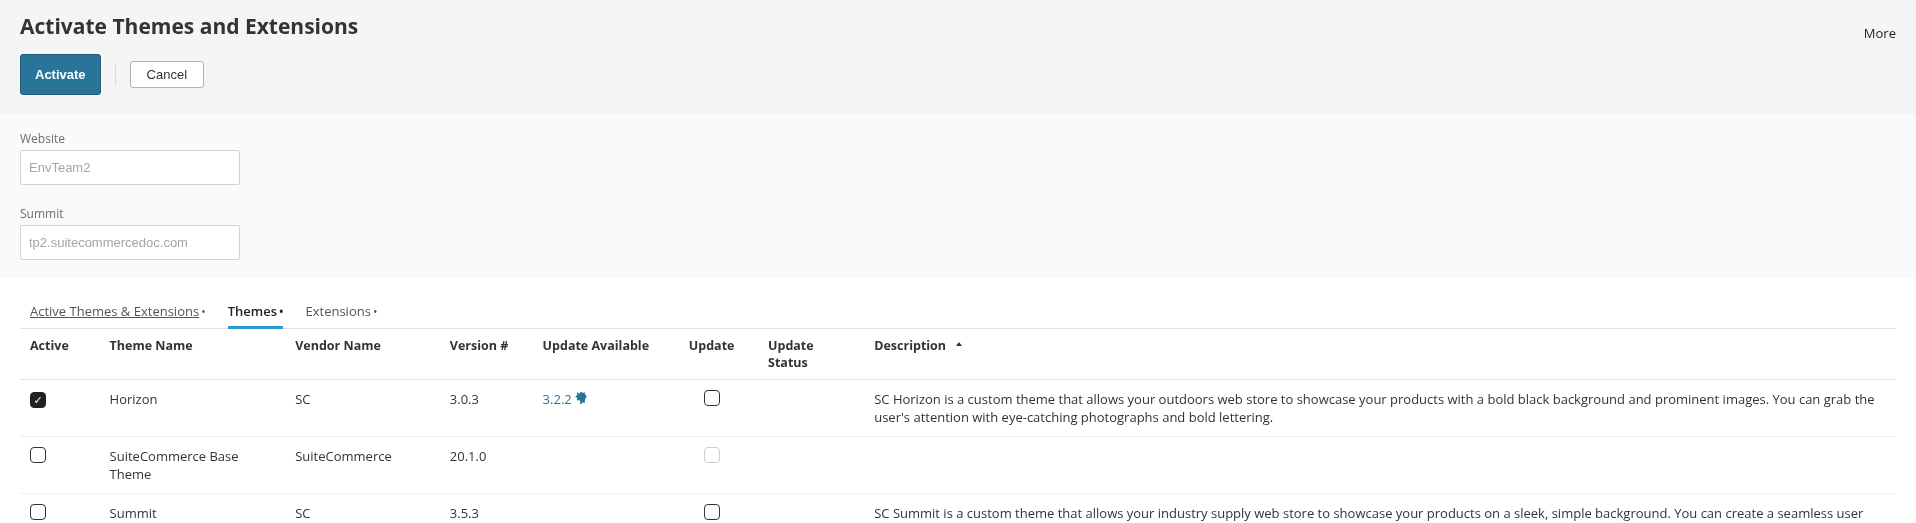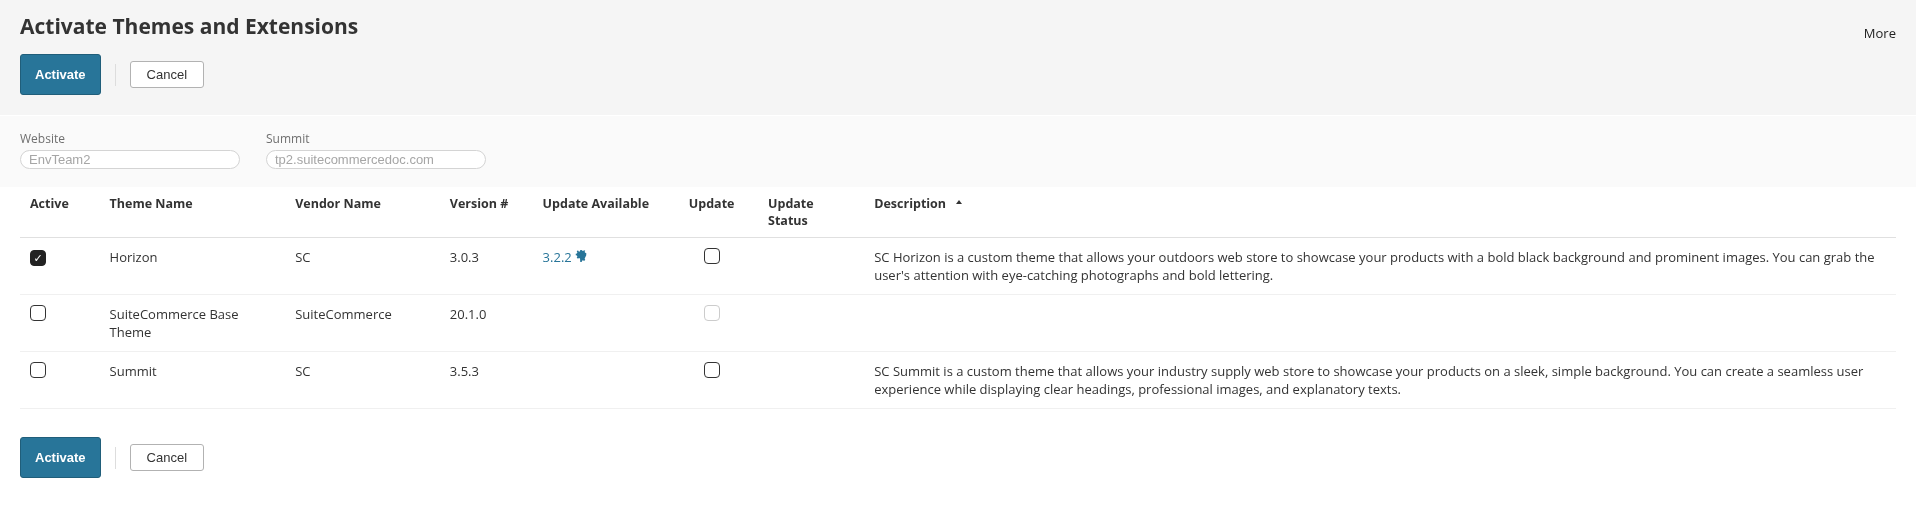--- a/index.html
+++ b/index.html
@@ -46,31 +46,31 @@
     width: 1px;
     height: 22px;
     background: #ddd;
     margin: 0 4px;
   }
 
   .filters-area {
     background: #fafafa;
     padding: 14px 20px 18px 20px;
   }
-  .filter-row { display: flex; gap: 26px; }
+  .filter-row { display: flex; gap: 20px; flex-direction: column; }
   .filter-field { display: flex; flex-direction: column; }
   .filter-label { font-size: 12px; color: #6f6f6f; margin-bottom: 3px; }
   .filter-input {
     border: 1px solid #d4d4d4;
     background: #fff;
     color: #a6a6a6;
     font-size: 13px;
-    padding: 1px 8px;
+    padding: 9px 8px;
     width: 220px;
-    border-radius: 12px;
+    border-radius: 2px;
   }
 
   .grid-area { padding: 0 20px 18px 20px; background: #fff; }
 
   .tabs-row {
     display: flex;
     align-items: baseline;
     gap: 22px;
     padding: 14px 10px 0 10px;
     border-bottom: 1px solid #e0e0e0;
@@ -163,20 +163,31 @@
       <input class="filter-input" type="text" readonly="" value="EnvTeam2" style="">
     </div>
     <div class="filter-field">
       <span class="filter-label">Summit</span>
       <input class="filter-input" type="text" readonly="" value="tp2.suitecommercedoc.com" style="">
     </div>
   </div>
 </div>
 
 <div class="grid-area">
+  <div class="tabs-row">
+    <div class="tab">
+      <span class="tlabel">Active Themes &amp; Extensions</span><span class="dot">•</span>
+    </div>
+    <div class="tab active">
+      <span>Themes</span><span class="dot">•</span>
+    </div>
+    <div class="tab">
+      <span>Extensions</span><span class="dot">•</span>
+    </div>
+  </div>
 
   <table>
     <thead>
       <tr>
         <th class="active-col">Active</th>
         <th style="width:140px;">Theme Name</th>
         <th style="width:110px;">Vendor Name</th>
         <th style="width:70px;">Version #</th>
         <th style="width:100px;">Update Available</th>
         <th class="update-col">Update</th>

